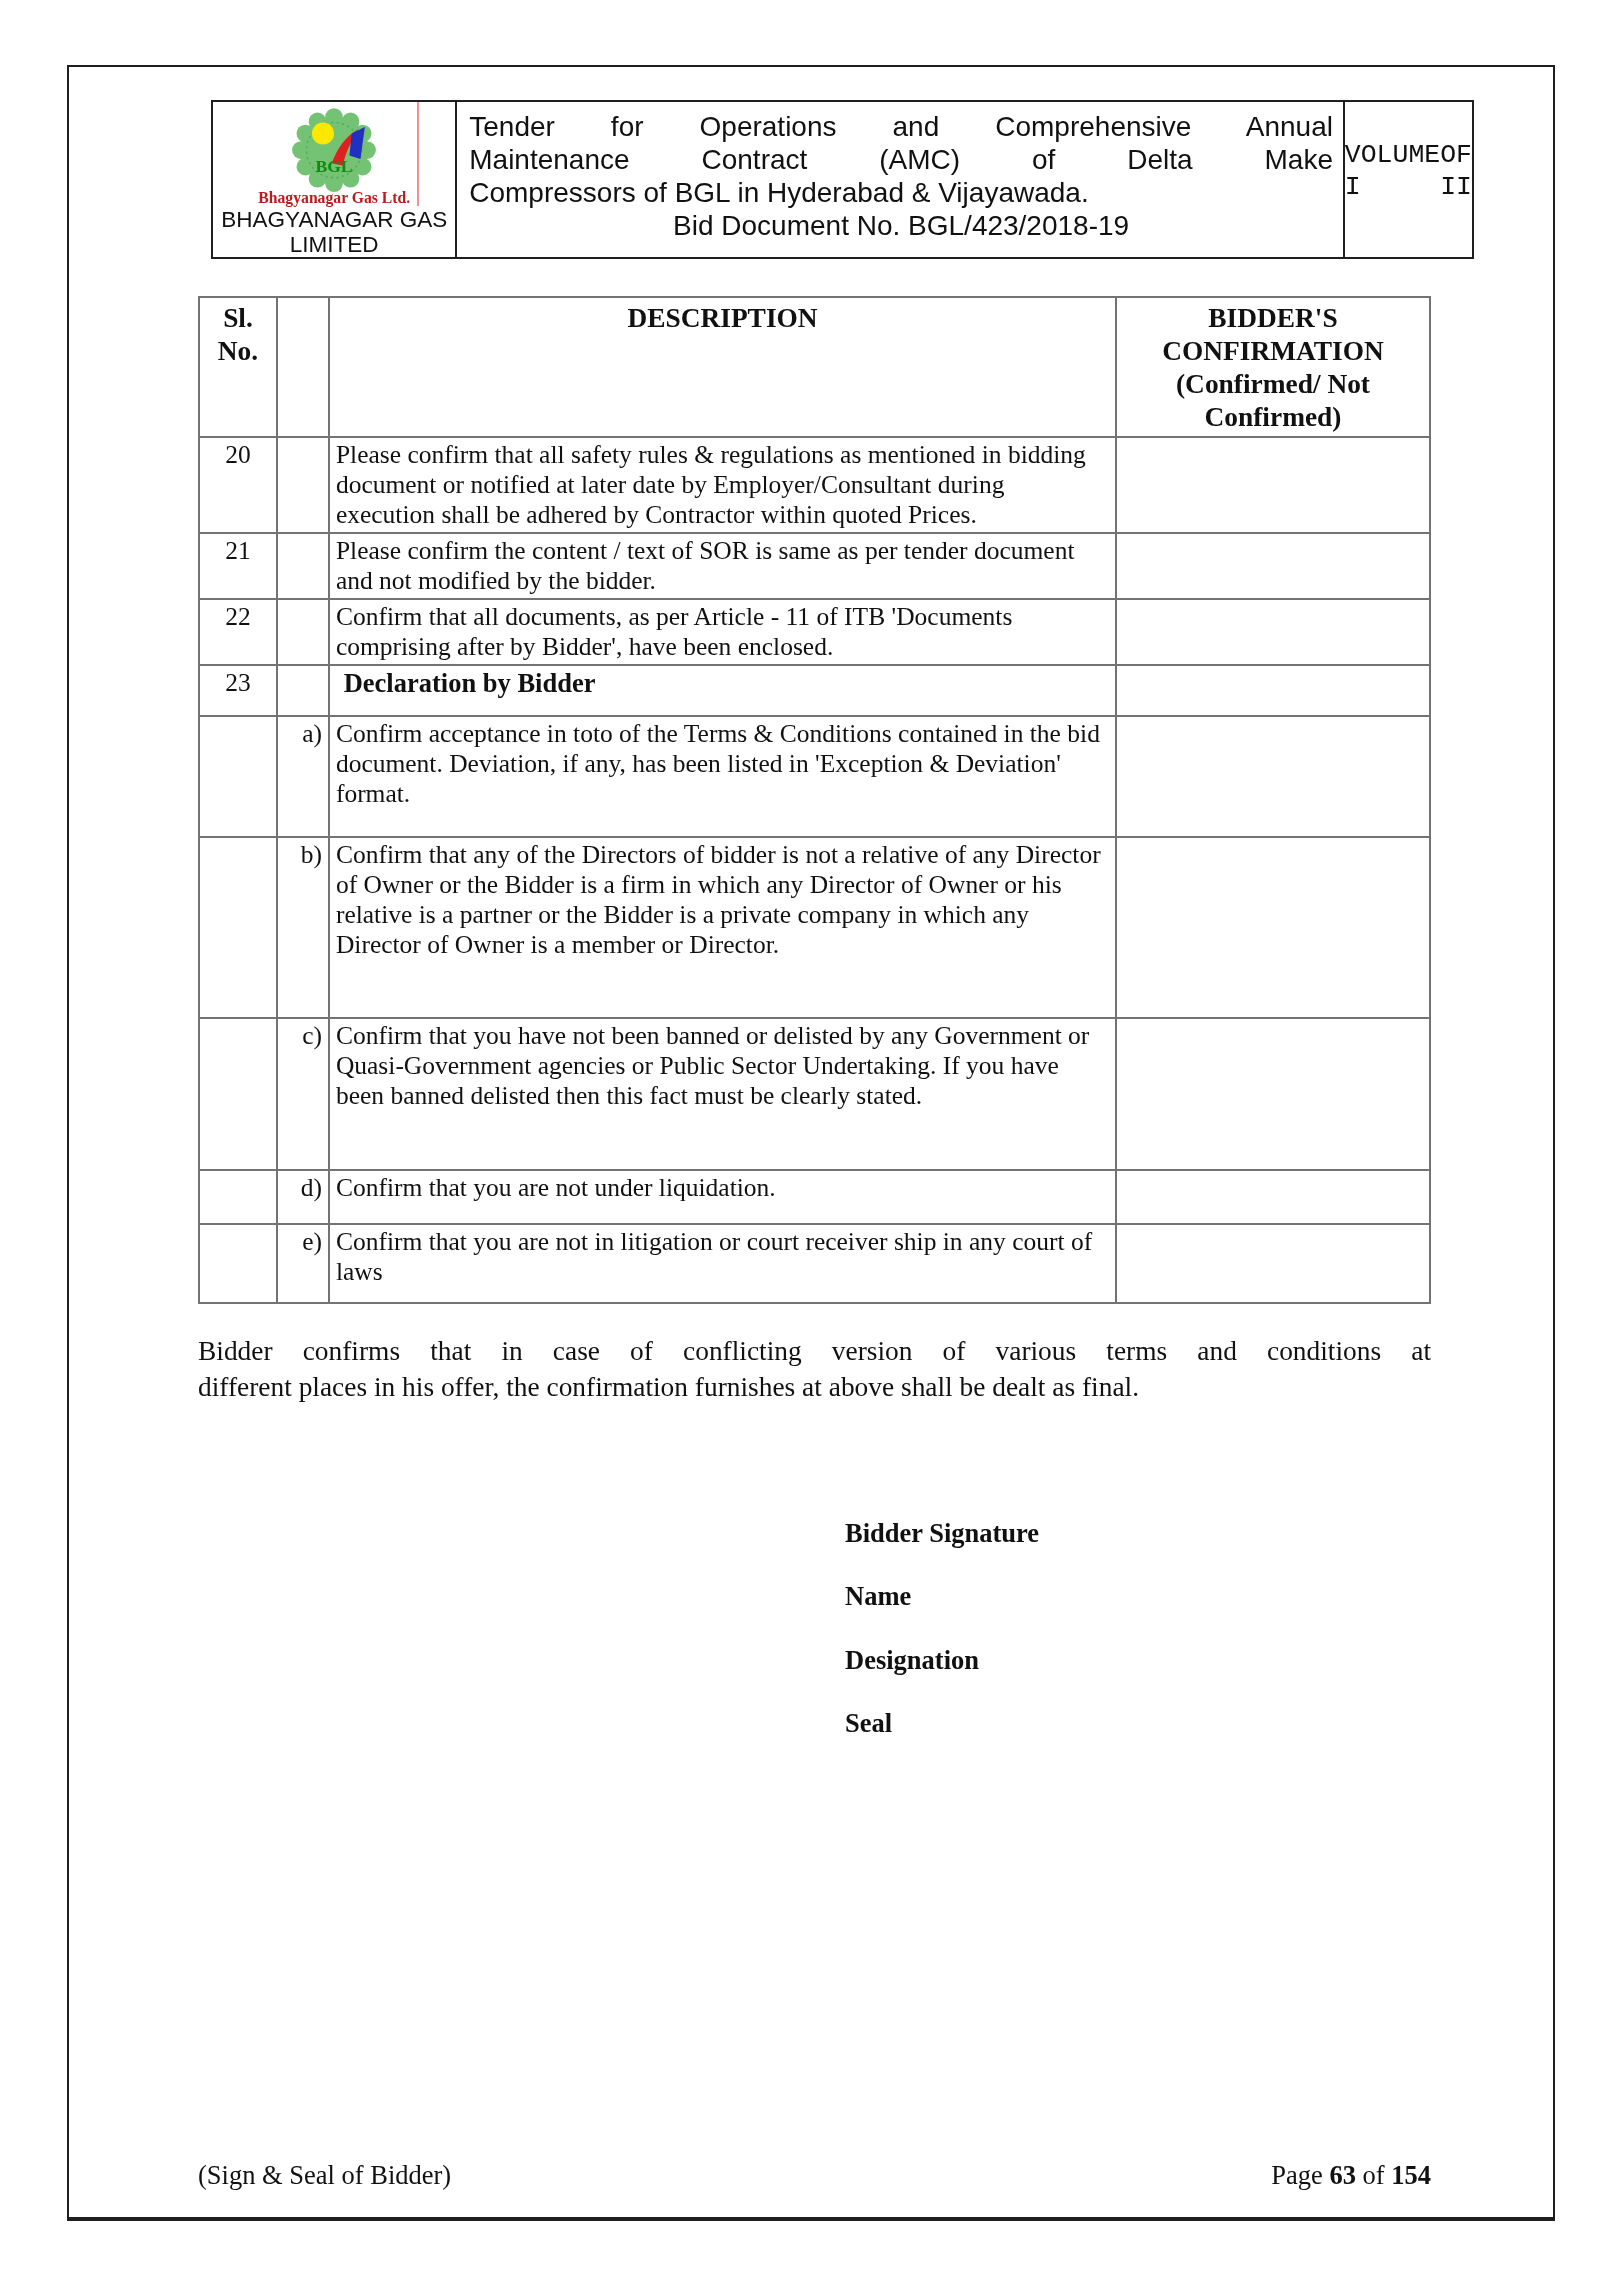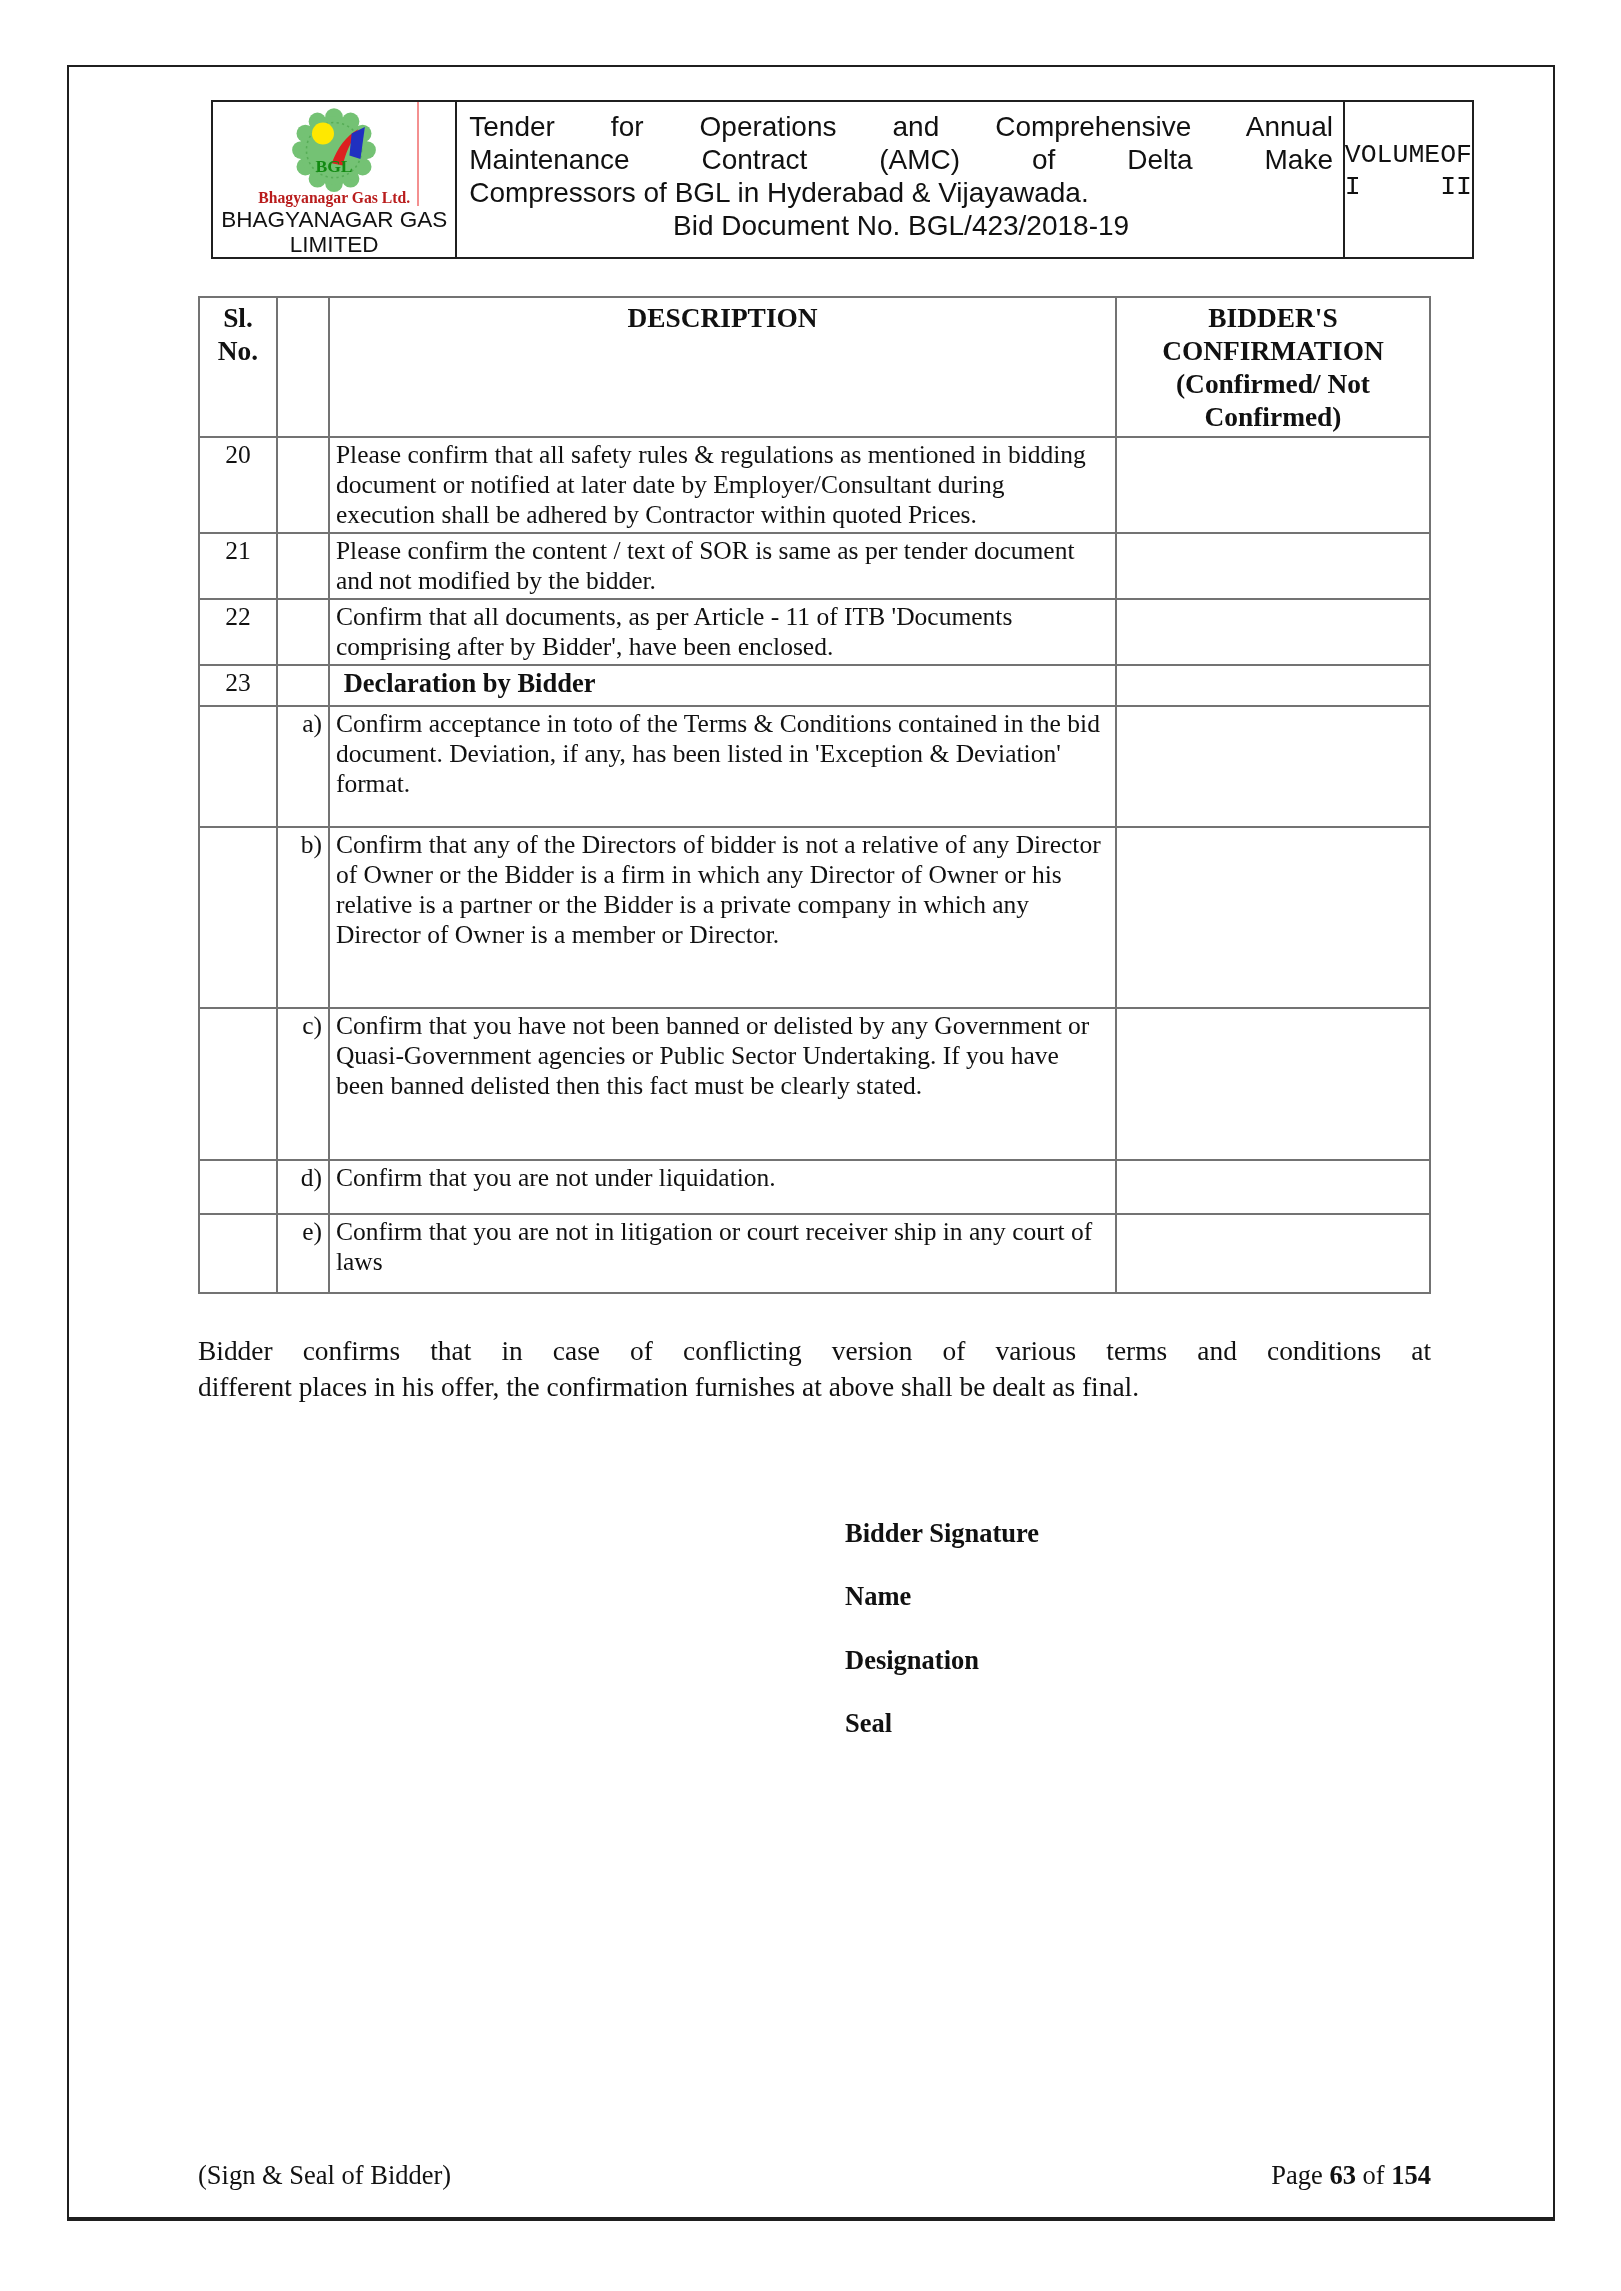--- a/index.html
+++ b/index.html
@@ -29,21 +29,21 @@
                font-family:Liberation Mono, monospace;font-size:26.5px;line-height:32px;
                padding-bottom:17.6px;}
 
   
   table.main{position:absolute;left:129px;top:229px;width:1231px;border-collapse:collapse;
              table-layout:fixed;border:2.9px solid #1f1f1f;}
   table.main td, table.main th{border:2px solid #737373;vertical-align:top;box-sizing:border-box;
              font-size:25.5px;line-height:30px;padding:2px 5.9px;overflow:hidden;}
   table.main th{font-size:27.4px;line-height:33px;font-weight:bold;text-align:center;padding-top:3.9px;}
   tr.hdr{height:140px;}
-  tr.r0{height:94px;} tr.r1{height:65px;} tr.r2{height:64px;} tr.r3{height:41px;}
+  tr.r0{height:94px;} tr.r1{height:65px;} tr.r2{height:64px;} tr.r3{height:51px;}
   tr.r4{height:121px;} tr.r5{height:181px;} tr.r6{height:152px;} tr.r7{height:54px;} tr.r8{height:79px;}
   td.sl{text-align:center;font-size:26.5px;padding-left:2px;padding-right:2px;}
   td.sub{text-align:right;padding:2px 1px 2px 1px;}
   tr.r3 td.desc{font-weight:bold;padding-left:13.7px;font-size:26.5px;}
 
   
   .closing{position:absolute;left:129px;top:1266px;width:1233px;font-size:27.4px;line-height:36px;}
   .closing .l0{text-align:justify;text-align-last:justify;}
   .closing .l1{text-align:left;}
 

